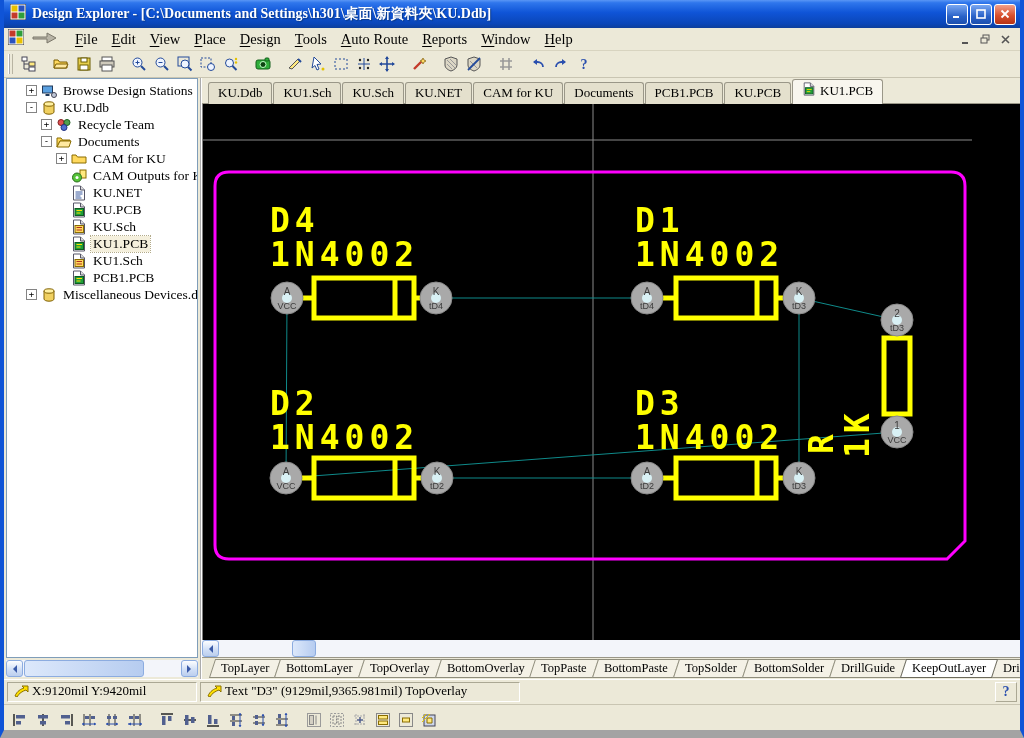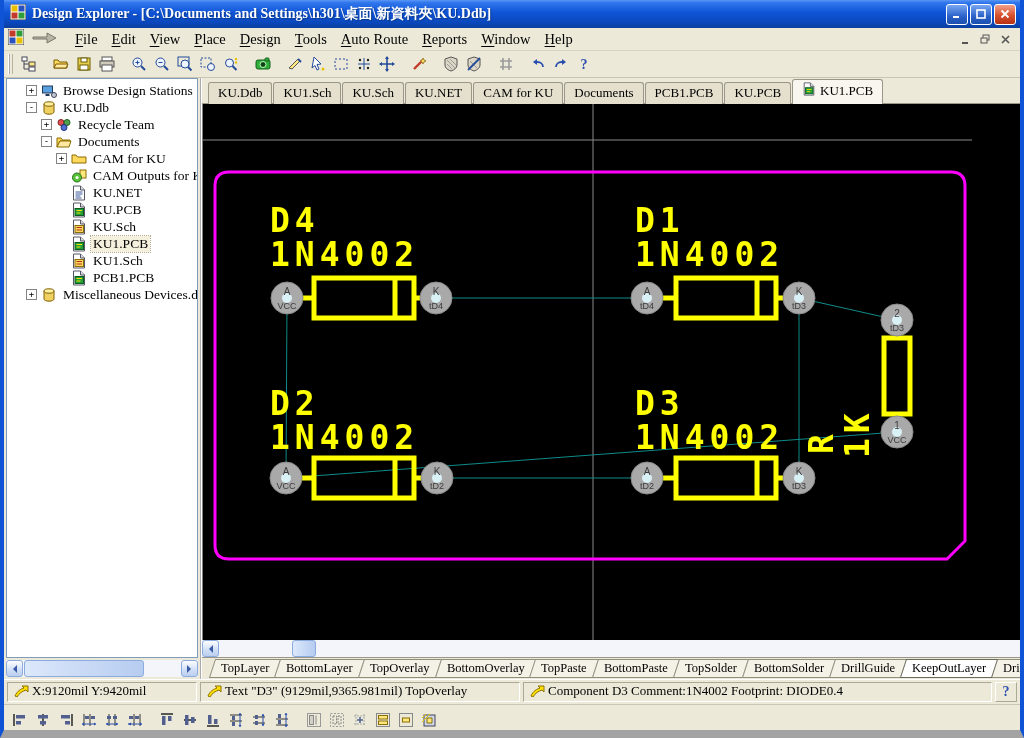--- a/index.html
+++ b/index.html
@@ -633,26 +633,20 @@
             <path d="M1 13C3 8 7 6 10 5L8 3h6v6l-2-2c-3 1-7 3-9 7z" fill="#ffe000" stroke="#8a7000"></path>
           </svg></span>
       <span>X:9120mil Y:9420mil</span>
     </div>
     <div class="status-cell" style="width:320px;">
       <span><svg width="16" height="14" viewBox="0 0 16 14">
             <path d="M1 13C3 8 7 6 10 5L8 3h6v6l-2-2c-3 1-7 3-9 7z" fill="#ffe000" stroke="#8a7000"></path>
           </svg></span>
       <span>Text "D3" (9129mil,9365.981mil)  TopOverlay</span>
     </div>
-    <div class="status-cell" style="flex:1;">
-      <span><svg width="16" height="14" viewBox="0 0 16 14">
-            <path d="M1 13C3 8 7 6 10 5L8 3h6v6l-2-2c-3 1-7 3-9 7z" fill="#ffe000" stroke="#8a7000"></path>
-          </svg></span>
-      <span>Component D3 Comment:1N4002 Footprint: DIODE0.4</span>
-    </div>
     <div class="status-help">?</div>
   </div>
 
   <div class="bottombar" id="toolbar-align">
       <span class="tb-btn">
         <svg width="16" height="16" viewBox="0 0 16 16">
           <path d="M2 2v12" stroke="#333" stroke-width="1.6"></path>
           <rect x="4" y="3" width="9" height="3.5" fill="#51608f"></rect>
           <rect x="4" y="9" width="5" height="3.5" fill="#51608f"></rect>
         </svg>

